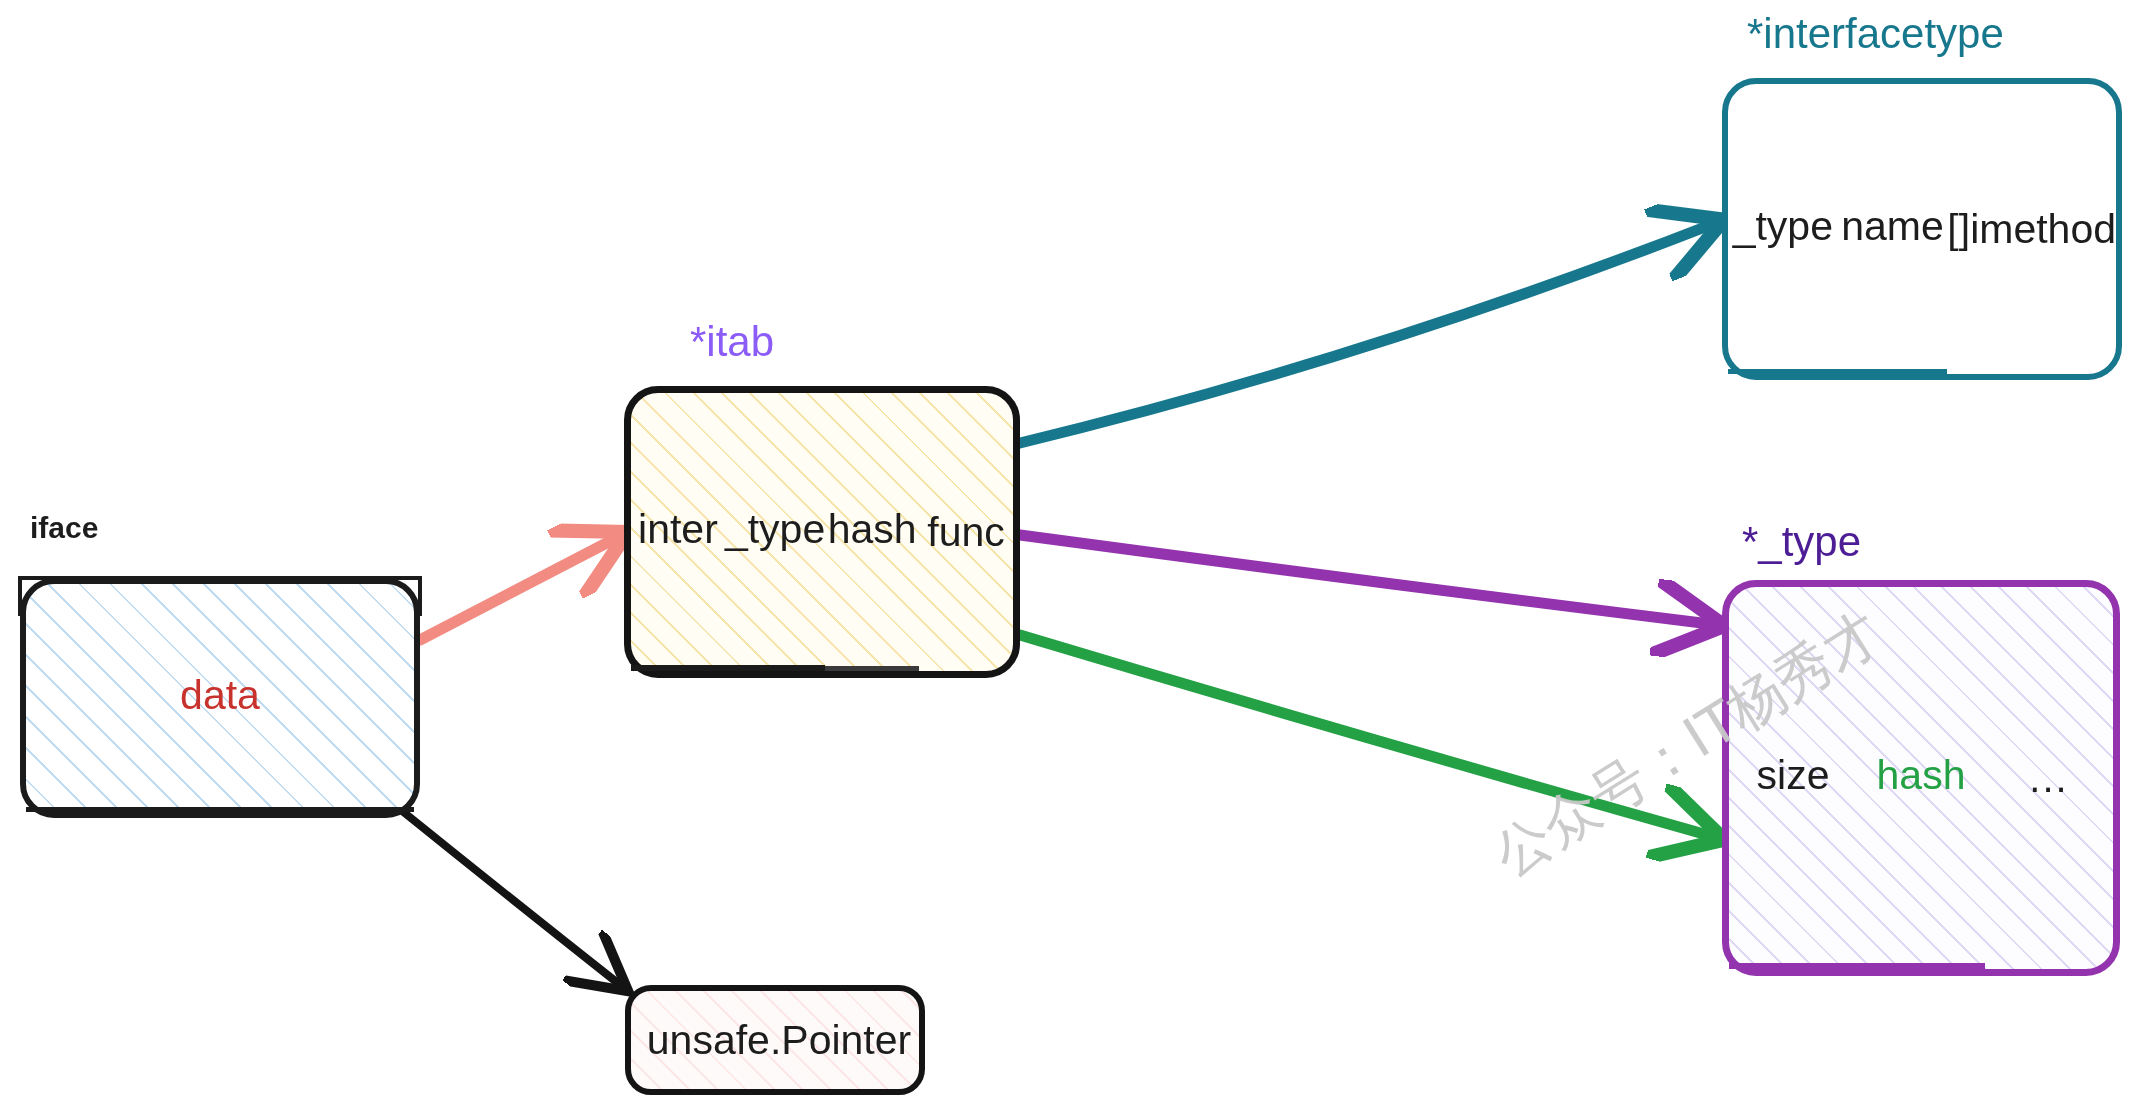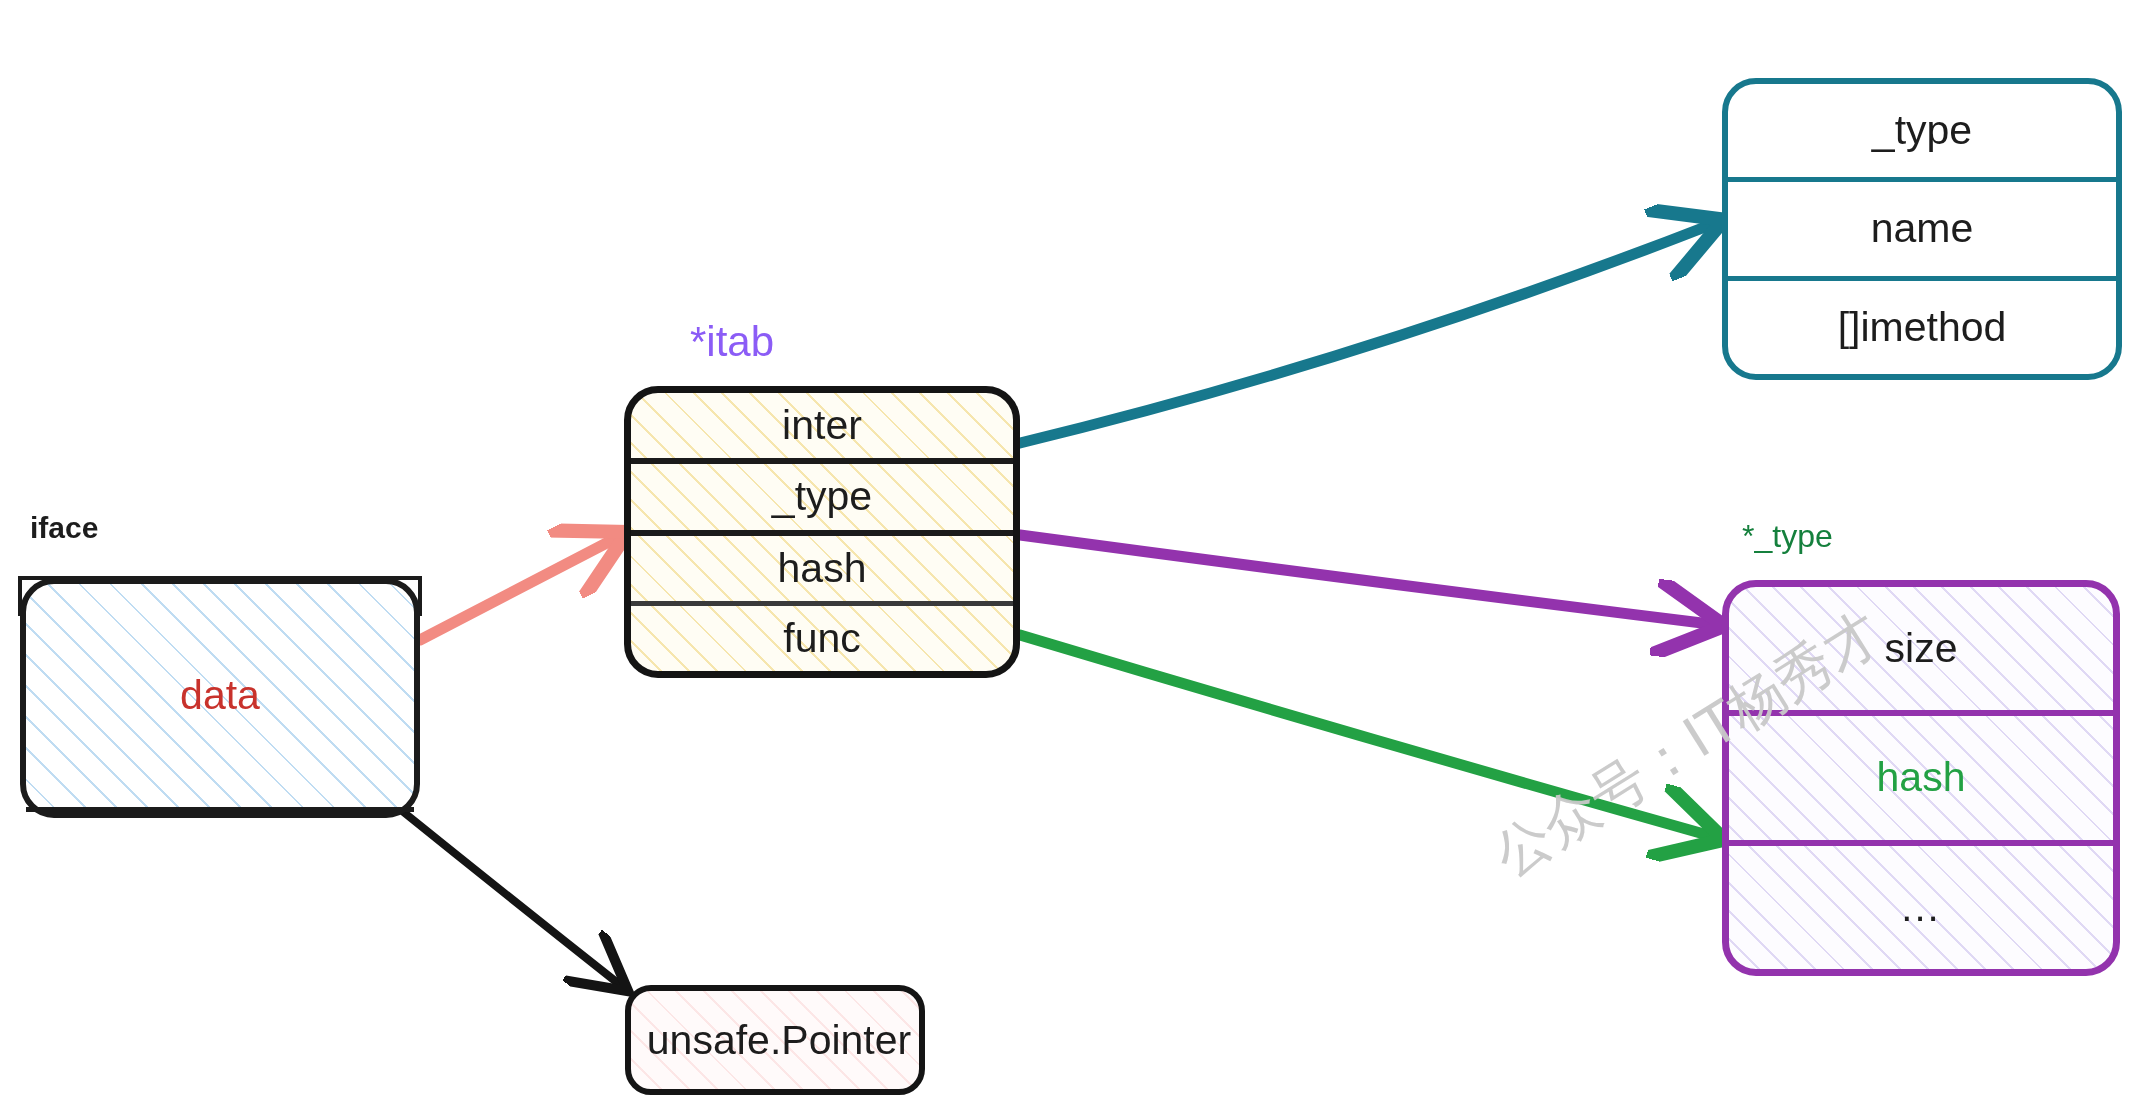--- a/index.html
+++ b/index.html
@@ -1,21 +1,21 @@
 <!DOCTYPE html>
 <html><head>
 <meta charset="utf-8">
 <style>
   html,body{margin:0;padding:0;background:#ffffff;}
   body{width:2142px;height:1120px;position:relative;overflow:hidden;
        font-family:"Liberation Sans","DejaVu Sans",sans-serif;}
   #stage{position:absolute;left:0;top:0;width:2142px;height:1120px;}
   svg#canvas{position:absolute;left:0;top:0;width:2142px;height:1120px;}
 
-  .box{position:absolute;box-sizing:border-box;display:flex;flex-direction:column;}
+  .box{position:absolute;box-sizing:border-box;display:flex;flex-direction:row;}
   .row{flex:1;display:flex;align-items:center;justify-content:center;
        position:relative;box-sizing:border-box;}
   .row span{position:relative;z-index:3;}
 
   .caption{position:absolute;white-space:nowrap;z-index:5;}
 
   
   #iface-box{left:20px;top:578px;width:400px;height:240px;
      border:6px solid #1b1b1b;border-radius:34px;
      background:
@@ -60,21 +60,21 @@
        #fdfcff;}
   #type-box .row{font-size:41px;color:#1d1d1d;border-bottom:6px solid #9333ad;}
   #type-box .row:last-child{border-bottom:none;}
   #type-box .row.green span{color:#23a144;}
   #type-box .row.dots span{font-size:40px;letter-spacing:2px;}
 
   
   #cap-iface{left:30px;top:511px;font-size:30px;color:#1d1d1d;font-weight:bold;}
   #cap-itab{left:690px;top:318px;font-size:42px;color:#8b5cf6;}
   #cap-ifacetype{left:1747px;top:10px;font-size:42px;color:#17788d;}
-  #cap-type{left:1742px;top:518px;font-size:32px;color:#15803d;}
+  #cap-type{left:1742px;top:518px;font-size:42px;color:#4c1d95;}
 
   
   #watermark{position:absolute;left:1480px;top:830px;
      font-size:56px;color:#c9c9c9;white-space:nowrap;z-index:4;
      transform:rotate(-32deg);transform-origin:left top;
      font-family:"DejaVu Sans",sans-serif;opacity:.95;pointer-events:none;}
 </style>
 </head>
 <body>
 
@@ -133,20 +133,21 @@
       <span>func</span>
     </div>
   </div>
 
   <div class="box" id="ptr-box">
     <div class="row">
       <span>unsafe.Pointer</span>
     </div>
   </div>
 
+  <div class="caption" id="cap-ifacetype">*interfacetype</div>
   <div class="box" id="iface-type-box">
     <div class="row">
       <span>_type</span>
     </div>
     <div class="row">
       <span>name</span>
     </div>
     <div class="row">
       <span>[]imethod</span>
     </div>

